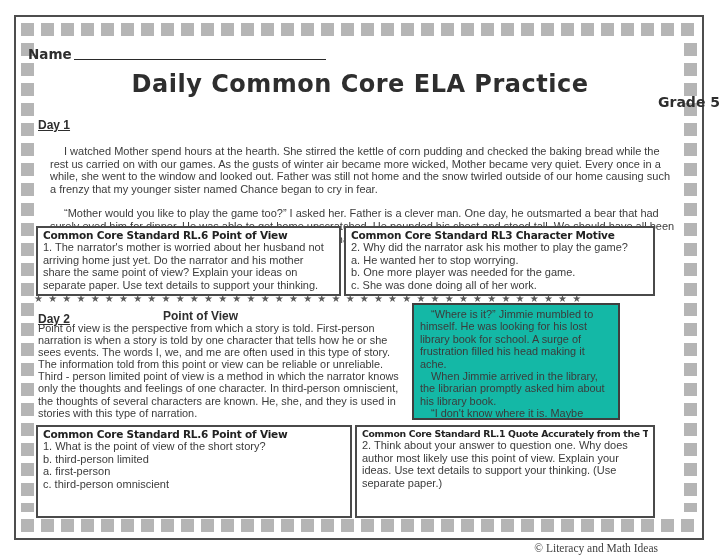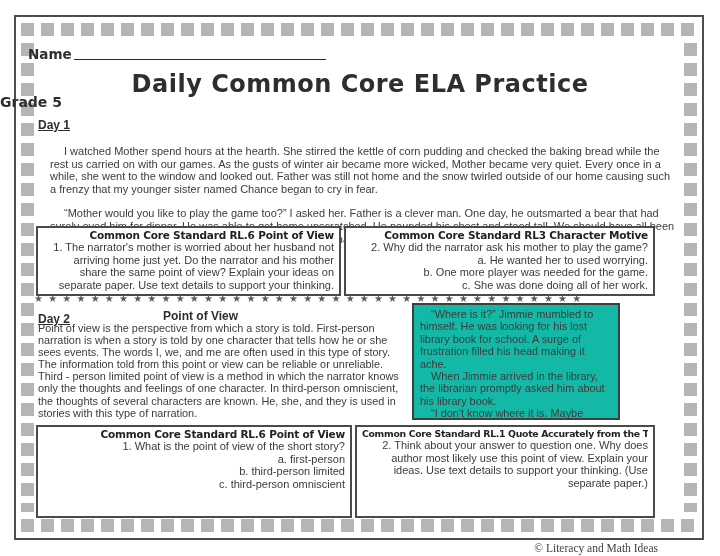--- a/index.html
+++ b/index.html
@@ -28,36 +28,36 @@
   
   .name-row { left:28px; top:46px; width:630px; height:18px;
               font-family:"DejaVu Sans", sans-serif; font-size:13.5px; font-weight:600; color:#2f2f2f; }
   .name-label { float:left; }
   .name-line { float:left; width:252px; height:13px; border-bottom:1.6px solid #2a2a2a; margin-left:2px; }
   .week-label { float:right; letter-spacing:0.3px; }
 
   .title { left:0; top:70px; width:720px; text-align:center;
            font-family:"DejaVu Sans", sans-serif; font-weight:bold; font-size:24px;
            letter-spacing:0.5px; color:#2e2e2e; }
-  .subtitle { left:0; top:94px; width:720px; text-align:left;
+  .subtitle { left:0; top:94px; width:720px; text-align:right;
               font-family:"DejaVu Sans", sans-serif; font-weight:bold; font-size:14px; color:#2e2e2e; }
 
   .day-label { font-size:12px; font-weight:bold; text-decoration:underline; color:#2e2e2e; }
 
   
   .day1-block { left:38px; top:115px; width:652px; }
   .passage { font-size:11px; line-height:12.6px; text-align:left; }
   .passage p { margin:12px; text-indent:14px; }
 
   
   .boxrow { left:36px; width:619px; display:flex; }
   .boxrow-1 { top:226px; height:70px; }
   .boxrow-2 { top:425px; height:93px; }
   .ccbox { border:2px solid #4a4a4a; background:#ffffff; padding:1px 5px 2px 5px;
-           box-sizing:border-box; overflow:hidden;text-align:right; }
+           box-sizing:border-box; overflow:hidden; }
   .ccbox + .ccbox { margin-left:3px; }
   .b1-left  { width:305px; }
   .b1-right { flex:1; }
   .b2-left  { width:316px; }
   .b2-right { flex:1; }
   .box-head { font-family:"DejaVu Sans", sans-serif; font-weight:bold; font-size:10.5px;
               letter-spacing:-0.2px; white-space:nowrap; overflow:hidden; color:#222; }
   .box-head.tight { font-size:9.3px; letter-spacing:-0.3px; }
   .box-line { font-size:11px; line-height:12.6px; }
 
@@ -106,21 +106,21 @@
   </div>
 
   <div class="abs boxrow boxrow-1">
     <div class="ccbox b1-left">
       <div class="box-head">Common Core Standard RL.6 Point of View</div>
       <div class="box-line">1.  The narrator's mother is worried about her husband not arriving home just yet.  Do the narrator and his mother share the same point of view?  Explain your ideas on separate paper.  Use text details to support your thinking.</div>
     </div>
     <div class="ccbox b1-right">
       <div class="box-head">Common Core Standard RL3 Character Motive</div>
       <div class="box-line">2.  Why did the narrator ask his mother to play the game?</div>
-      <div class="box-line">a.  He wanted her to used worrying.</div>
+      <div class="box-line">a.  He wanted her to stop worrying.</div>
       <div class="box-line">b.  One more player was needed for the game.</div>
       <div class="box-line">c.  She was done doing all of her work.</div>
     </div>
   </div>
 
   <div class="abs stars">★★★★★★★★★★★★★★★★★★★★★★★★★★★★★★★★★★★★★★★</div>
 
   <div class="abs day2-head">
     <span class="day-label">Day 2</span>
     <span class="day2-title">Point of View</span>
@@ -130,22 +130,22 @@
   <div class="abs story-box">
     <p>“Where is it?” Jimmie mumbled to himself.  He was looking for his lost library book for school.  A surge of frustration filled his head making it ache.</p>
     <p>When Jimmie arrived in the library, the librarian promptly asked him about his library book.</p>
     <p>“I don't know where it is.  Maybe someone stole it,” said Jimmie.  The librarian stared at Jimmie and pursed her lips tightly.  Jimmie knew that he had lost the book.</p>
   </div>
 
   <div class="abs boxrow boxrow-2">
     <div class="ccbox b2-left">
       <div class="box-head">Common Core Standard RL.6 Point of View</div>
       <div class="box-line">1.  What is the point of view of the short story?</div>
+      <div class="box-line">b.  third-person limited</div>
       <div class="box-line">a.  first-person</div>
-      <div class="box-line">b.  third-person limited</div>
       <div class="box-line">c.  third-person omniscient</div>
     </div>
     <div class="ccbox b2-right">
       <div class="box-head tight">Common Core Standard RL.1 Quote Accurately from the Text</div>
       <div class="box-line">2.  Think about your answer to question one.  Why does author most likely use this point of view.  Explain your ideas.  Use text details to support your thinking. (Use separate paper.)</div>
     </div>
   </div>
 
   <div class="abs footer">© Literacy and Math Ideas</div>
 

